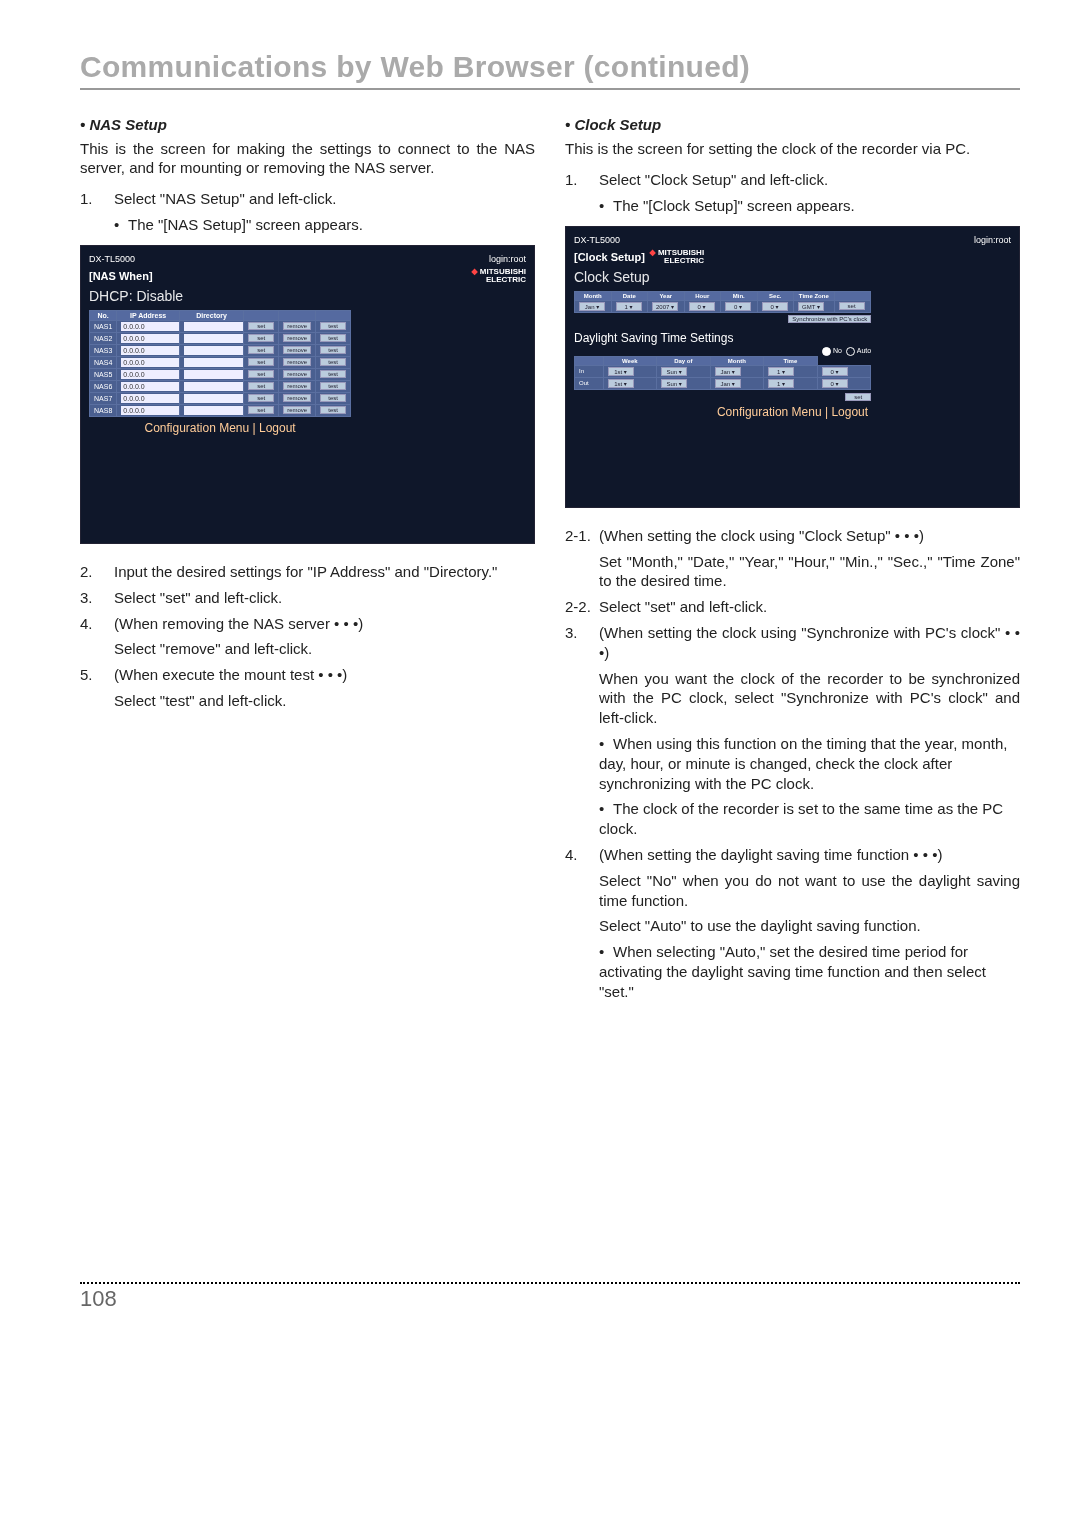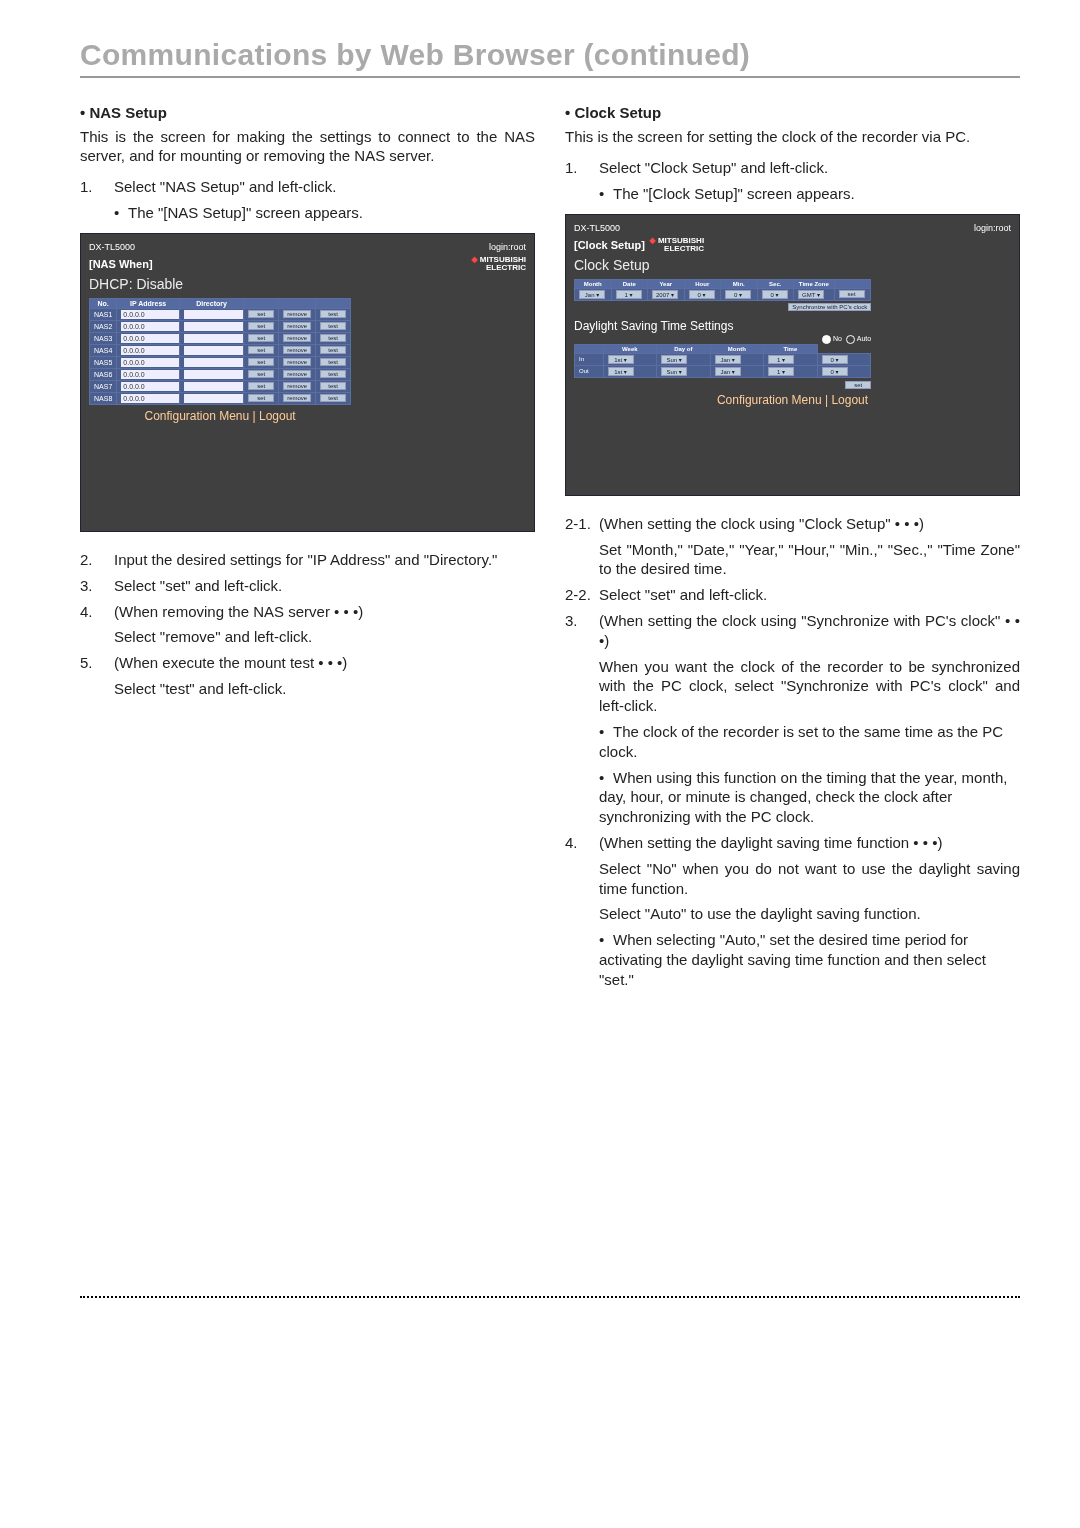--- a/index.html
+++ b/index.html
@@ -1,29 +1,29 @@
 <!DOCTYPE html>
 <html><head>
 <meta charset="utf-8">
 <style>
   body { margin: 0; font-family: Arial, Helvetica, sans-serif; background: #fff; color: #222; }
-  .page { width: 1080px; height: 1334px; position: relative; padding: 38px 60px 0 80px; box-sizing: border-box; }
+  .page { width: 1080px; height: 1334px; position: relative; padding: 38px 60px 0 80px; box-sizing: border-box; margin-top: 12px; }
   .page-title { font-size: 30px; font-weight: bold; color: #aaa; letter-spacing: 0.3px; border-bottom: 2px solid #999; padding-bottom: 4px; margin-bottom: 22px; }
   .two-col { display: flex; gap: 30px; }
   .col { flex: 1; min-width: 0; }
-  .sect-h { font-weight: bold; font-size: 15px; margin: 4px 0 6px; }
+  .sect-h { font-weight: bold; font-size: 15px; margin: 4px 0 6px; font-style: italic; }
   .intro { font-size: 15px; line-height: 1.28; margin: 0 0 12px; text-align: justify; }
   ol.num { list-style: none; padding: 0; margin: 0; }
   ol.num > li { display: flex; font-size: 15px; line-height: 1.32; margin-bottom: 6px; }
   ol.num > li > .n { width: 34px; flex-shrink: 0; }
   ol.num > li > .t { flex: 1; text-align: justify; }
   .sub { margin: 2px 0 6px 34px; font-size: 15px; line-height: 1.32; }
   .sub .bul { display: inline-block; width: 14px; }
   .shot { margin: 10px 0 18px; }
-  .shot-frame { background: #404040; color: #fff; padding: 8px; border: 1px solid #223; font-size: 8px; position: relative; }
+  .shot-frame { background: #0f172a; color: #fff; padding: 8px; border: 1px solid #223; font-size: 8px; position: relative; }
   .shot-head { display: flex; justify-content: space-between; font-size: 9px; margin-bottom: 4px; }
   .shot-title { font-weight: bold; font-size: 11px; margin: 2px 0 6px; }
   .crumb { font-size: 14px; opacity: 0.9; margin-bottom: 6px; }
   .logo { text-align: right; font-size: 8px; font-weight: bold; line-height: 1; }
   table.nas { border-collapse: collapse; width: 60%; font-size: 7px; }
   table.nas th, table.nas td { border: 1px solid #5a6fa0; padding: 1px 4px; background: #4a5f90; text-align: left; }
   table.nas th { background: #556aa0; text-align: center; }
   table.nas td input, .inp { width: 100%; background: #eef; border: 0; font-size: 7px; color: #333; }
   .btn { display: inline-block; background: #bcd; color: #223; border: 1px solid #99b; padding: 0 3px; font-size: 6px; text-align: center; min-width: 18px; }
   .cfg-link { text-align: center; font-size: 12px; margin-top: 4px; color: #fc9; }
@@ -294,22 +294,22 @@
           </li>
         <li>
             <span class="n">3.</span>
             <span class="t">(When setting the clock using "Synchronize with PC's clock" • • •)</span>
           </li>
         <li>
             <span class="n"></span>
             <span class="t">When you want the clock of the recorder to be synchronized with the PC clock, select "Synchronize with PC's clock" and left-click.</span>
           </li>
       </ol>
+      <div class="sub"><span class="bul">•</span><span>When using this function on the timing that the year, month, day, hour, or minute is changed, check the clock after synchronizing with the PC clock.</span></div>
       <div class="sub"><span class="bul">•</span><span>The clock of the recorder is set to the same time as the PC clock.</span></div>
-      <div class="sub"><span class="bul">•</span><span>When using this function on the timing that the year, month, day, hour, or minute is changed, check the clock after synchronizing with the PC clock.</span></div>
 
       <ol class="num">
         <li>
             <span class="n">4.</span>
             <span class="t">(When setting the daylight saving time function • • •)</span>
           </li>
         <li>
             <span class="n"></span>
             <span class="t">Select "No" when you do not want to use the daylight saving time function.</span>
           </li>
@@ -317,14 +317,15 @@
             <span class="n"></span>
             <span class="t">Select "Auto" to use the daylight saving function.</span>
           </li>
       </ol>
       <div class="sub"><span class="bul">•</span><span>When selecting "Auto," set the desired time period for activating the daylight saving time function and then select "set."</span></div>
     </div>
   </div>
 
   <div class="page-num-wrap">
     <div class="dots"></div>
+    <div class="page-num">108</div>
   </div>
 </div>
 
 </body></html>

